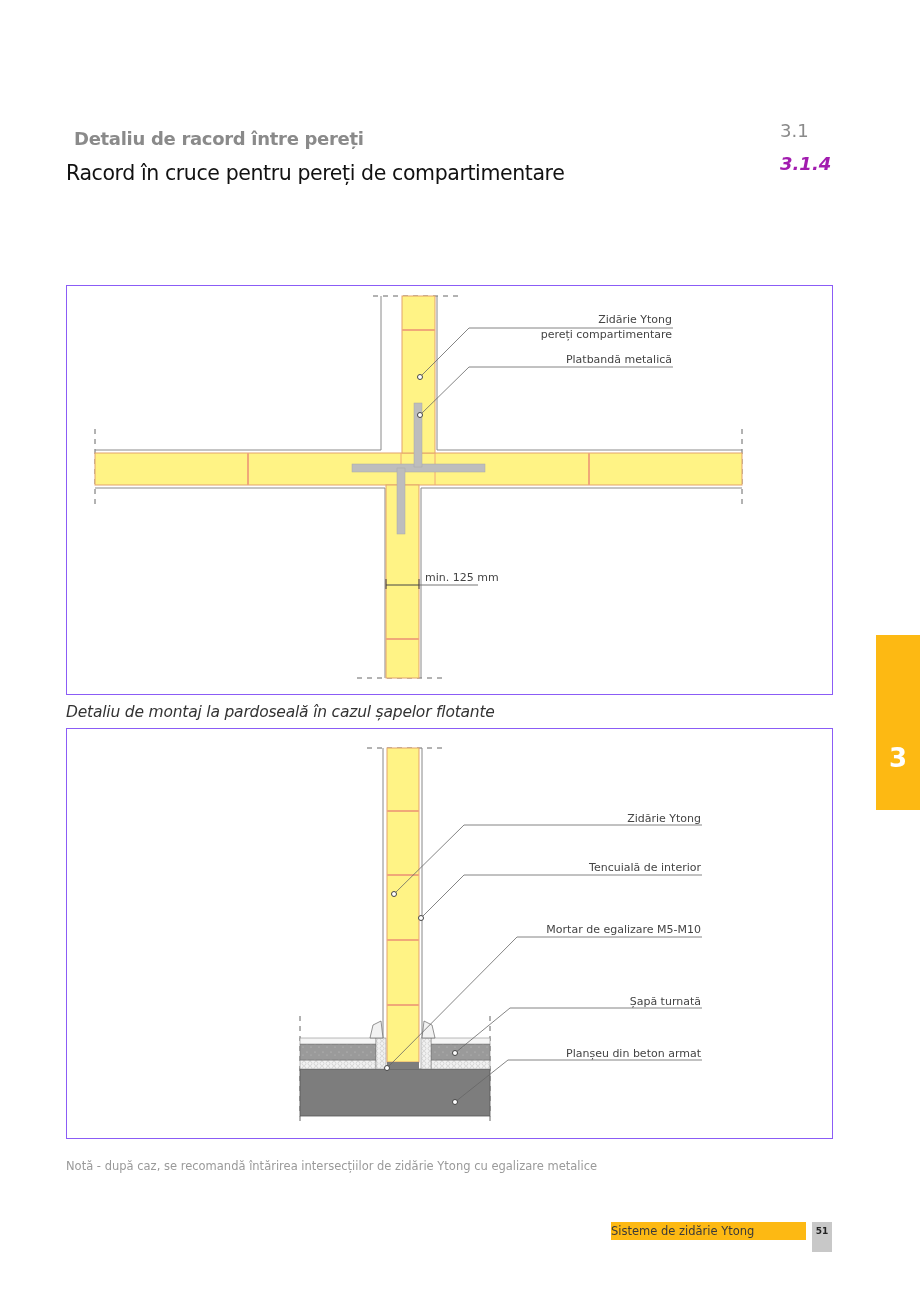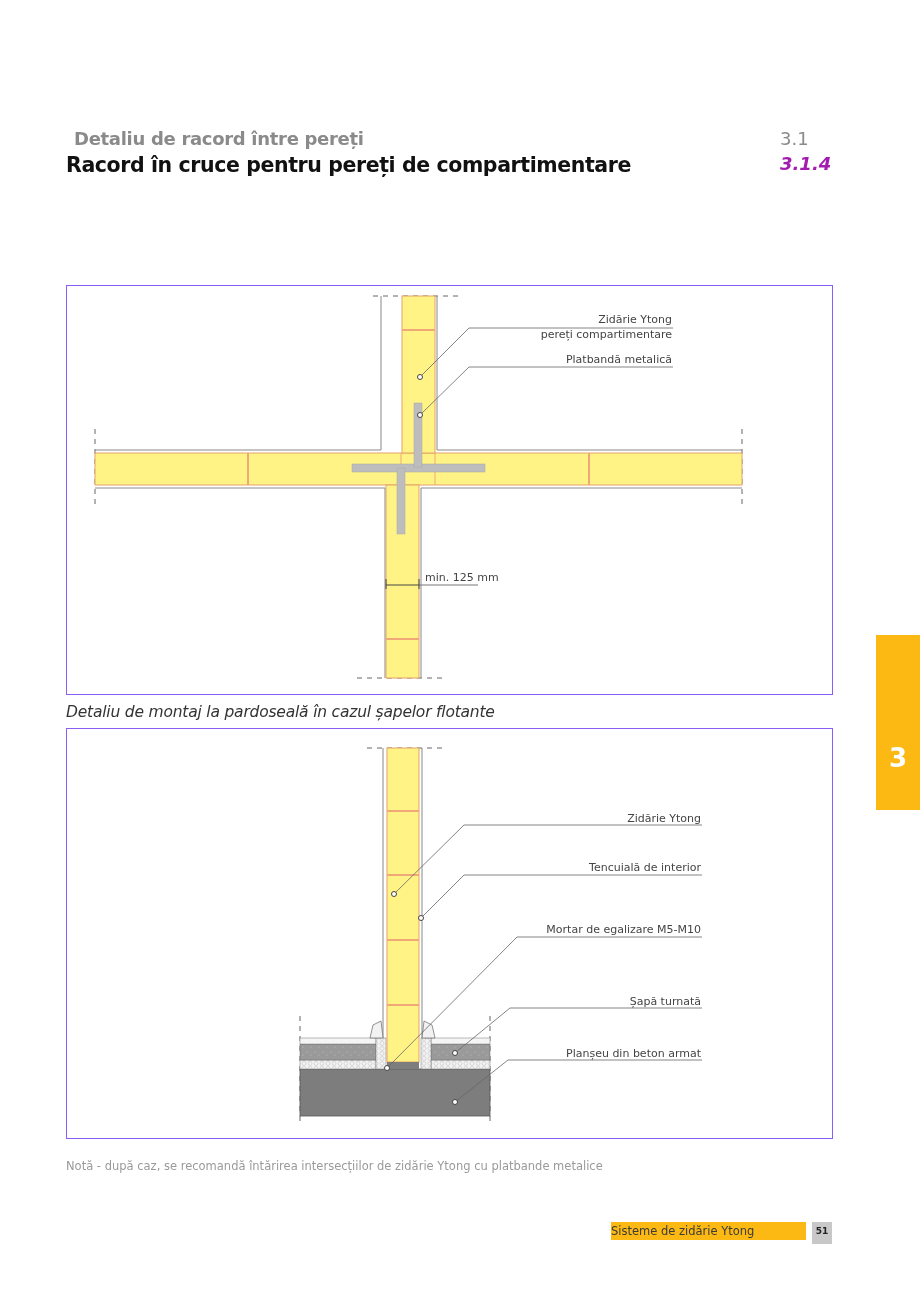--- a/index.html
+++ b/index.html
@@ -1,29 +1,29 @@
 <!DOCTYPE html>
 <html><head>
 <meta charset="utf-8">
 <style>
   html, body { margin:0; padding:0; background:#ffffff; }
   body { width:920px; height:1301px; position:relative; overflow:hidden; font-family:"DejaVu Sans", sans-serif; color:#1a1a1a; }
   .abs { position:absolute; }
   .h-sub { left:74px; top:128px; font-size:18px; font-weight:bold; color:#8a8a8a; letter-spacing:-0.3px; }
-  .h-main { left:66px; top:153px; font-size:20.5px; font-weight:bold; color:#111; letter-spacing:-0.4px; }
-  .n-sub { left:780px; top:128px; font-size:18px; color:#8a8a8a; }
+  .h-main { left:66px; top:161px; font-size:20.5px; font-weight:normal; color:#111; letter-spacing:-0.4px; }
+  .n-sub { left:780px; top:120px; font-size:18px; color:#8a8a8a; }
   .n-main { left:780px; top:153px; font-size:18px; font-weight:bold; color:#a21caf;font-style:italic; }
   .frame { border:1px solid #8b5cf6; box-sizing:border-box; }
   .caption2 { left:66px; top:703px; font-size:15.5px; color:#333; letter-spacing:-0.2px;font-style:italic; }
   .note { left:66px; top:1159px; font-size:11.5px; color:#9a9a9a; }
   .side-tab { left:876px; top:635px; width:44px; height:175px; background:#fdb913; }
   .side-tab span { position:absolute; left:0; width:44px; top:108px; text-align:center; color:#fff; font-weight:bold; font-size:26px; }
   .footer-bar { left:611px; top:1222px; width:195px; height:18px; background:#fdb913; }
   .footer-bar span { display:block; font-size:11.5px; line-height:18px; color:#3a3a3a; }
-  .page-num { left:812px; top:1222px; width:20px; height:22px; background:#c8c8c8; font-size:9px; font-weight:bold; text-align:center; line-height:18px; color:#222; }
+  .page-num { left:812px; top:1222px; width:20px; height:30px; background:#c8c8c8; font-size:9px; font-weight:bold; text-align:center; line-height:18px; color:#222; }
   svg text { font-family:"DejaVu Sans", sans-serif; }
 </style>
 </head>
 <body>
 
 <div class="abs h-sub">Detaliu de racord între pereți</div>
 <div class="abs n-sub">3.1</div>
 <div class="abs h-main">Racord în cruce pentru pereți de compartimentare</div>
 <div class="abs n-main">3.1.4</div>
 
@@ -153,21 +153,21 @@
       <circle cx="454" cy="1101" r="2.5"></circle>
     </g>
     <text x="700" y="821" text-anchor="end" font-size="11" fill="#444">Zidărie Ytong</text>
     <text x="700" y="870" text-anchor="end" font-size="11" fill="#444">Tencuială de interior</text>
     <text x="700" y="932" text-anchor="end" font-size="11" fill="#444">Mortar de egalizare M5-M10</text>
     <text x="700" y="1004" text-anchor="end" font-size="11" fill="#444">Șapă turnată</text>
     <text x="700" y="1056" text-anchor="end" font-size="11" fill="#444">Planșeu din beton armat</text>
   </svg>
 </div>
 
-<div class="abs note">Notă - după caz, se recomandă întărirea intersecțiilor de zidărie Ytong cu platbande metalice</div>
+<div class="abs note">Notă - după caz, se recomandă întărirea intersecțiilor de zidărie Ytong cu egalizare metalice</div>
 
 <div class="abs side-tab">
   <span>3</span>
 </div>
 
 <div class="abs footer-bar">
   <span>Sisteme de zidărie Ytong</span>
 </div>
 <div class="abs page-num">51</div>
 

